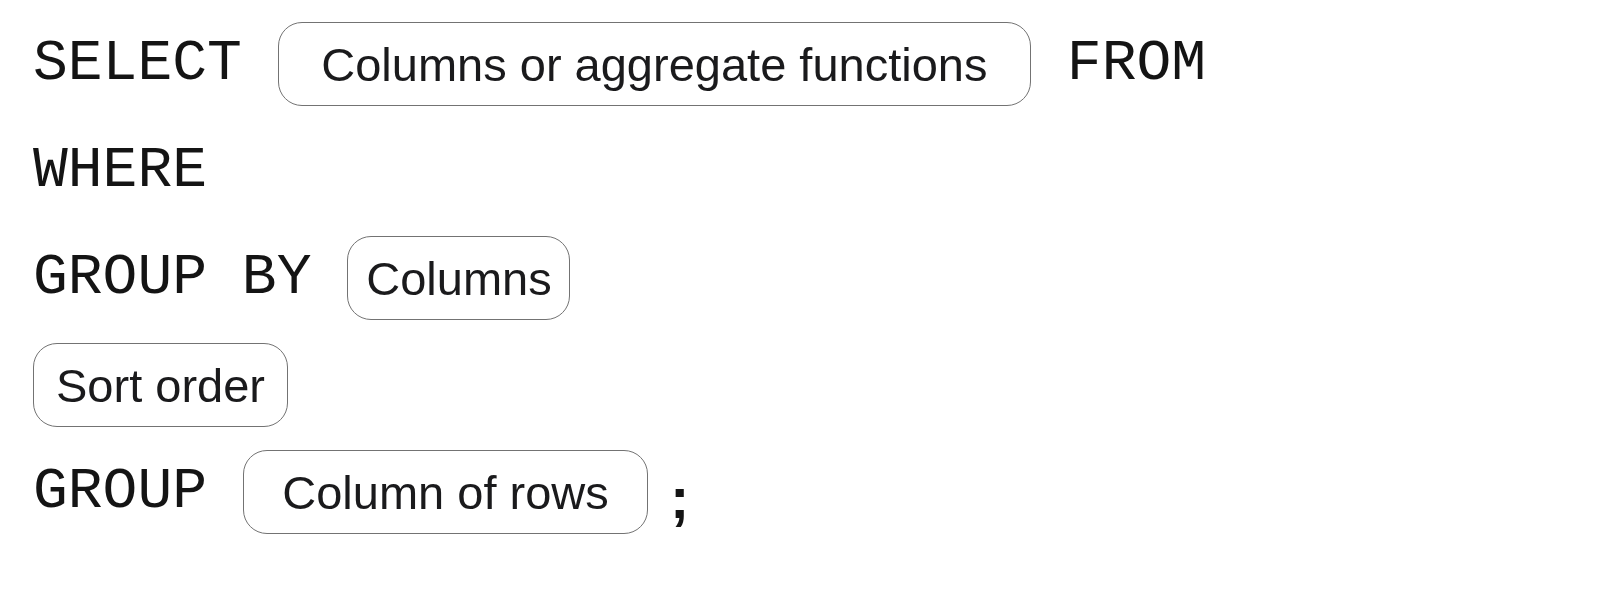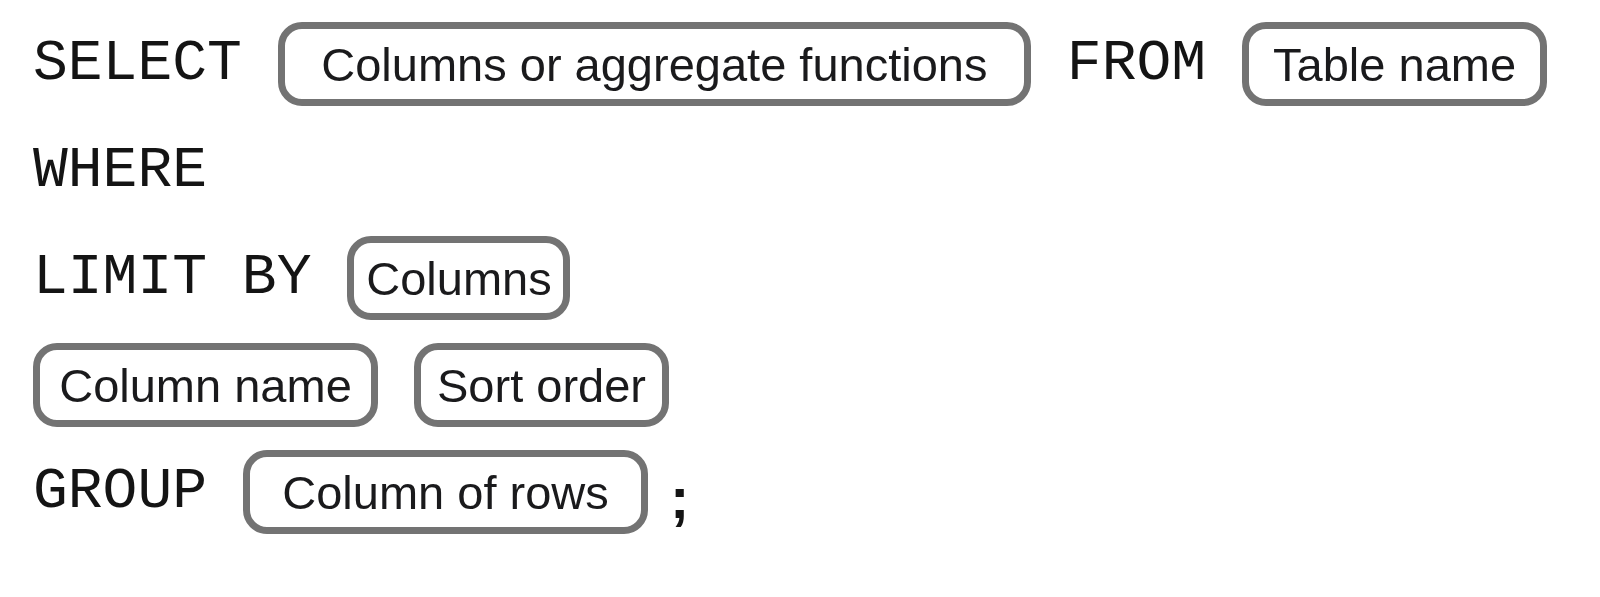--- a/index.html
+++ b/index.html
@@ -34,21 +34,21 @@
     font-family: "Liberation Mono", "DejaVu Sans Mono", monospace;
     font-size: 58px;
     font-weight: 400;
     color: #141414;
     white-space: pre;
     line-height: 1;
   }
   .pbox {
     box-sizing: border-box;
     height: 84px;
-    border: 7px solid #737373;
+    border: 1px solid #737373;
     border-radius: 24px;
     background: #ffffff;
     display: flex;
     align-items: center;
     justify-content: center;
     flex: 0 0 auto;
   }
   .pbox .label {
     font-family: "Liberation Sans", "DejaVu Sans", sans-serif;
     font-size: 47px;
@@ -80,40 +80,34 @@
 <body>
 
 <div class="diagram" data-name="sql-query-syntax-diagram">
 
   <div class="row" data-name="row-select">
     <span class="kw" data-name="keyword-select">SELECT</span>
     <div class="pbox" data-name="box-columns-aggregate">
       <span class="label" data-name="placeholder-label-columns-aggregate">Columns or aggregate functions</span>
     </div>
     <span class="kw" data-name="keyword-from">FROM</span>
-    <div class="pbox" data-name="box-table-name">
-      <span class="label" data-name="placeholder-label-table-name">Table name</span>
-    </div>
   </div>
 
   <div class="row" data-name="row-where">
     <span class="kw" data-name="keyword-where">WHERE</span>
   </div>
 
   <div class="row" data-name="row-group-by">
-    <span class="kw" data-name="keyword-group-by">LIMIT BY</span>
+    <span class="kw" data-name="keyword-group-by">GROUP BY</span>
     <div class="pbox" data-name="box-columns">
       <span class="label" data-name="placeholder-label-columns">Columns</span>
     </div>
   </div>
 
   <div class="row" data-name="row-order-by">
-    <div class="pbox" data-name="box-column-name">
-      <span class="label" data-name="placeholder-label-column-name">Column name</span>
-    </div>
     <div class="pbox" data-name="box-sort-order">
       <span class="label" data-name="placeholder-label-sort-order">Sort order</span>
     </div>
   </div>
 
   <div class="row" data-name="row-limit">
     <span class="kw" data-name="keyword-limit">GROUP</span>
     <div class="pbox" data-name="box-number-of-rows">
       <span class="label" data-name="placeholder-label-number-of-rows">Column of rows</span>
     </div>

